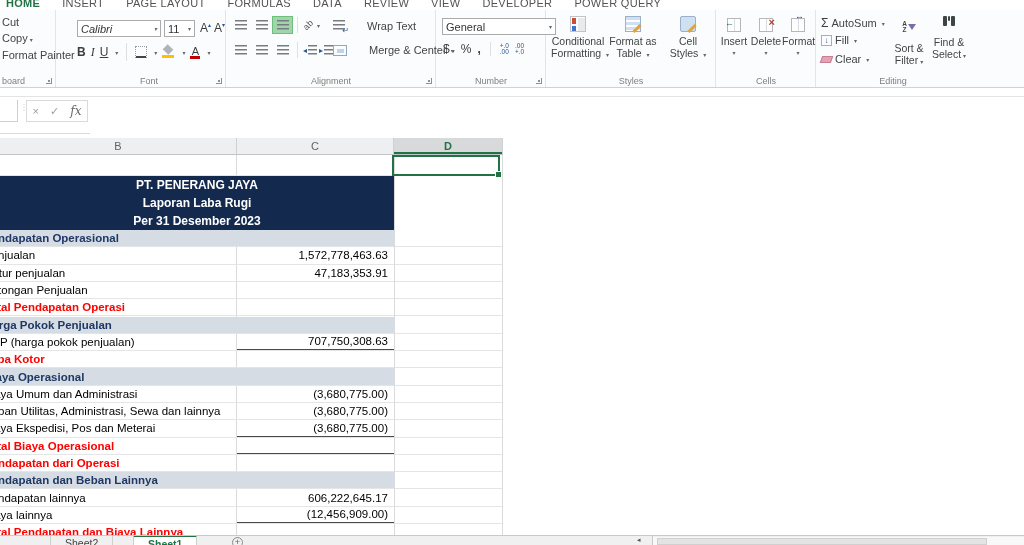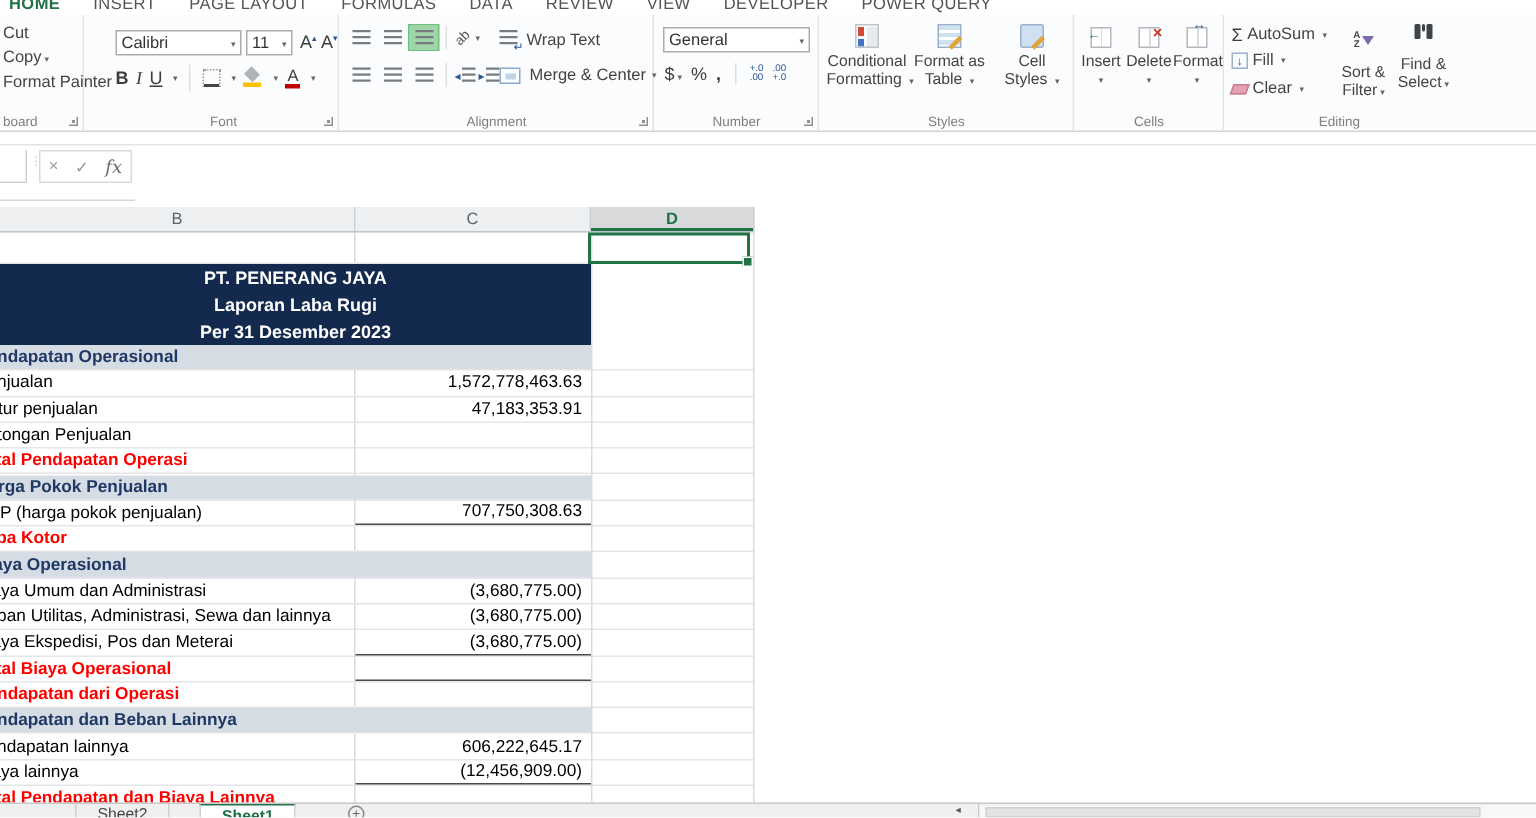--- a/index.html
+++ b/index.html
@@ -49,21 +49,21 @@
                linear-gradient(#787c80,#787c80) 0 8px/100% 1.5px no-repeat; }
   .abtn { width:19px; height:16px; display:flex; align-items:center; justify-content:center; }
   .abtn.on { background:#9fd6a9; outline:1px solid #6cc07c; }
   .alrow { position:absolute; display:flex; align-items:center; gap:2px; }
   .indent { display:inline-flex; align-items:center; font-size:8px; color:#2b579a; gap:1px; }
   .orient { display:inline-block; transform:rotate(-45deg); font-size:9px; color:#555; }
   .wrapic { position:relative; display:inline-block; }
   .wrapic:after { content:"\21B5"; position:absolute; right:-4px; bottom:-3px; font-size:8px; color:#2b579a; }
   .mergic { display:inline-block; width:14px; height:11px; border:1px solid #8aa8c8;
     background:linear-gradient(#bdd4ea,#bdd4ea) 3px 3px/7px 4px no-repeat; }
-  .albl { font-size:11px; color:#444; margin-left:4px; white-space:nowrap; }
+  .albl { font-size:11px; color:#444; margin-left:20px; white-space:nowrap; }
 
   
   .decbtn { display:flex; flex-direction:column; align-items:center; font-size:6.5px; line-height:6.5px; color:#2b579a; }
 
   
   .bigbtn { position:absolute; top:4px; width:54px; text-align:center; }
   .bigbtn .ic { margin:2px auto 3px auto; }
   .bigbtn .l1,.bigbtn .l2 { font-size:10.5px; color:#444; line-height:12px; white-space:nowrap; }
   .cficon { width:16px; height:16px; border:1px solid #c0c4c8; background:
     linear-gradient(#d04a3a,#d04a3a) 1px 1px/4px 6px no-repeat,
@@ -171,21 +171,21 @@
 
   <div class="group" style="left:0;width:56px;">
     <div class="clip-item" style="top:6px;"><span>Cut</span></div>
     <div class="clip-item" style="top:22px;"><span>Copy</span><span class="caret">▾</span></div>
     <div class="clip-item" style="top:39px;"><span>Format Painter</span></div>
     <div class="glabel" style="text-align:left;padding-left:2px;">board</div>
     <div class="launcher"></div>
   </div>
 
   <div class="group" style="left:73px;width:153px;">
-    <div class="combo" style="left:4px;top:10px;width:84px;">
+    <div class="combo" style="left:4px;top:10px;width:84px;font-style:italic;">
       <span>Calibri</span>
         <span class="caret">▾</span>
     </div>
     <div class="combo" style="left:91px;top:10px;width:31px;">
       <span>11</span>
         <span class="caret">▾</span>
     </div>
     <span class="agrow" style="position:absolute;left:127px;top:11px;">A<sup>▴</sup></span>
     <span class="agrow" style="position:absolute;left:141px;top:11px;">A<sup>▾</sup></span>
     <div class="fmt-row">
@@ -241,21 +241,21 @@
     <div class="alrow" style="left:106px;top:34px;">
       <span class="mergic"></span>
       <span class="albl">Merge &amp; Center</span>
       <span class="caret">▾</span>
     </div>
     <div class="glabel">Alignment</div>
     <div class="launcher"></div>
   </div>
 
   <div class="group" style="left:437px;width:109px;">
-    <div class="combo" style="left:5px;top:8px;width:98px;">
+    <div class="combo" style="left:5px;top:8px;width:114px;">
       <span>General</span>
         <span class="caret">▾</span>
     </div>
     <div class="alrow" style="left:6px;top:32px;gap:6px;">
       <span style="font-size:12px;color:#3d3d3d;"><span>$</span><span class="caret">▾</span></span>
       <span style="font-size:12px;color:#3d3d3d;">%</span>
       <span style="font-size:12px;font-weight:bold;color:#3d3d3d;">,</span>
       <span class="vsep"></span>
       <span class="decbtn">
           <span>+.0</span>

